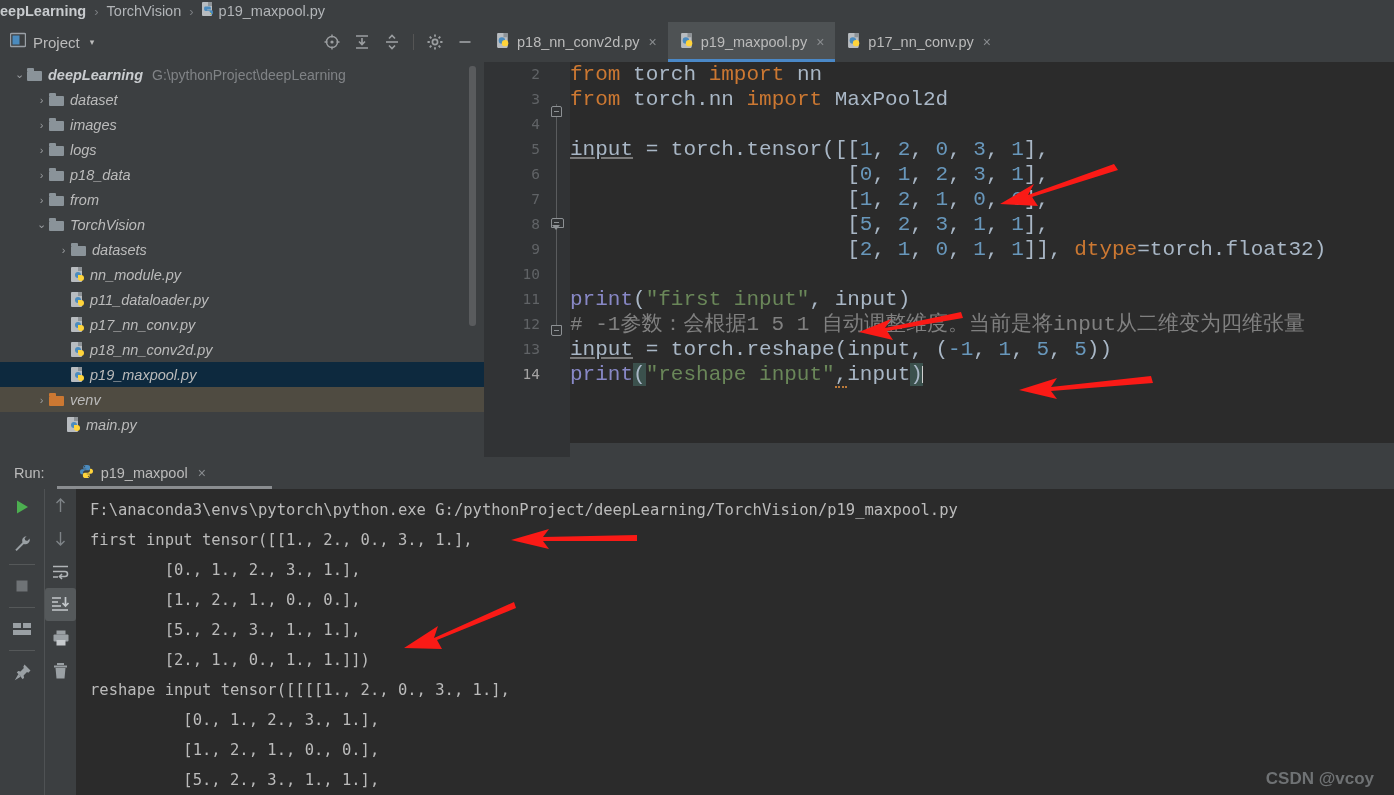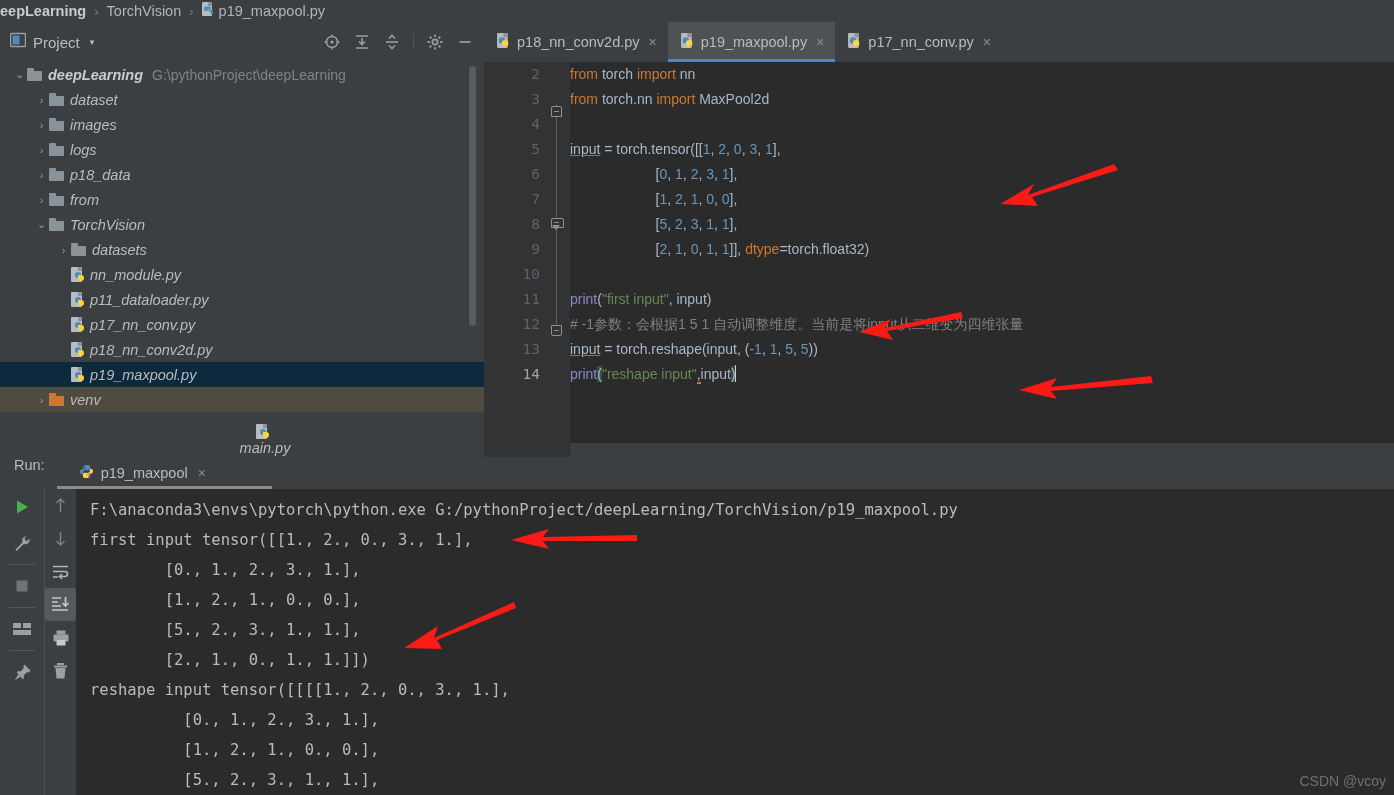--- a/index.html
+++ b/index.html
@@ -173,22 +173,22 @@
   .fold-line {
     position:absolute; left:8px; top:42px; width:1px; height:230px;
     background:#5a5c5e;
   }
   .code-area {
     position:absolute; left:86px; top:0; right:0; height: 372px;
     background: #2b2b2b;
   }
   .cline {
     height: 25px; line-height: 25px;
-    font-family: Liberation Sans, sans-serif;
-    font-size: 14px; white-space: pre;
+    font-family: Liberation Mono, monospace;
+    font-size: 21px; white-space: pre;
     color: #a9b7c6;
   }
   .lnum {
     position:absolute; right: 8px;
     height:25px; line-height:25px; text-align:right;
     font-family: "DejaVu Sans Mono", monospace;
     font-size: 14.5px; color: #606366;
   }
   .lnum.cur { color: #a4a3a3; }
   .foldmark {
@@ -253,21 +253,21 @@
   }
 
   
   .run-panel {
     position: absolute; left: 0; top: 457px;
     width: 1394px; height: 338px;
     background: #3c3f41;
   }
   .run-header {
     position:absolute; left:0; top:0; width:1394px; height:32px;
-    background:#3c3f41; display:flex; align-items:flex-start;
+    background:#3c3f41; display:flex; align-items:center;
   }
   .run-title {
     color:#bbbbbb; font-size:14.5px; margin-left:14px;
   }
   .run-tab {
     margin-left: 28px; display:flex; align-items:center;
     font-size:14.5px; color:#bbbbbb; position:relative;
     height:32px; padding: 0 6px;
   }
   .run-tab .rname { margin-left:7px; }
@@ -302,23 +302,24 @@
     padding: 6px 0 0 14px; box-sizing:border-box;
     overflow:hidden;
   }
   .conline { height:30px; line-height:30px; white-space:pre; }
 
   
   .arrow { position:absolute; pointer-events:none; }
 
   
   .watermark {
-    position:absolute; right:8px; bottom:6px;
-    color:#6f7274; font-size:14px;
+    position:absolute; right:20px; bottom:6px;
+    color:#6f7274; font-size:17px;
     font-family:"Liberation Sans", sans-serif;
+    font-weight:bold;
   }
 </style>
 </head>
 <body>
 
 <div id="app">
 
   <div class="breadcrumb-bar">
     <span class="crumb bold">eepLearning</span>
     <span class="crumb-sep">›</span>
@@ -490,21 +491,21 @@
           </span>
           <span class="tree-label">p19_maxpool.py</span>
         </div>
         <div class="tree-row sel-olive" style="padding-left: 34px;">
           <span class="tw-arrow">›</span>
           <span class="folder-ico orange">
             <i></i>
           </span>
           <span class="tree-label">venv</span>
         </div>
-        <div class="tree-row" style="padding-left: 52px; flex-direction: column;">
+        <div class="tree-row" style="padding-left: 52px;">
           <span class="tw-arrow blank">&nbsp;</span>
           <span class="py-ico">
             <span class="doc"></span>
             <span class="fold"></span>
             <span class="snake1"></span>
             <span class="snake2"></span>
           </span>
           <span class="tree-label">main.py</span>
         </div>
       </div>

